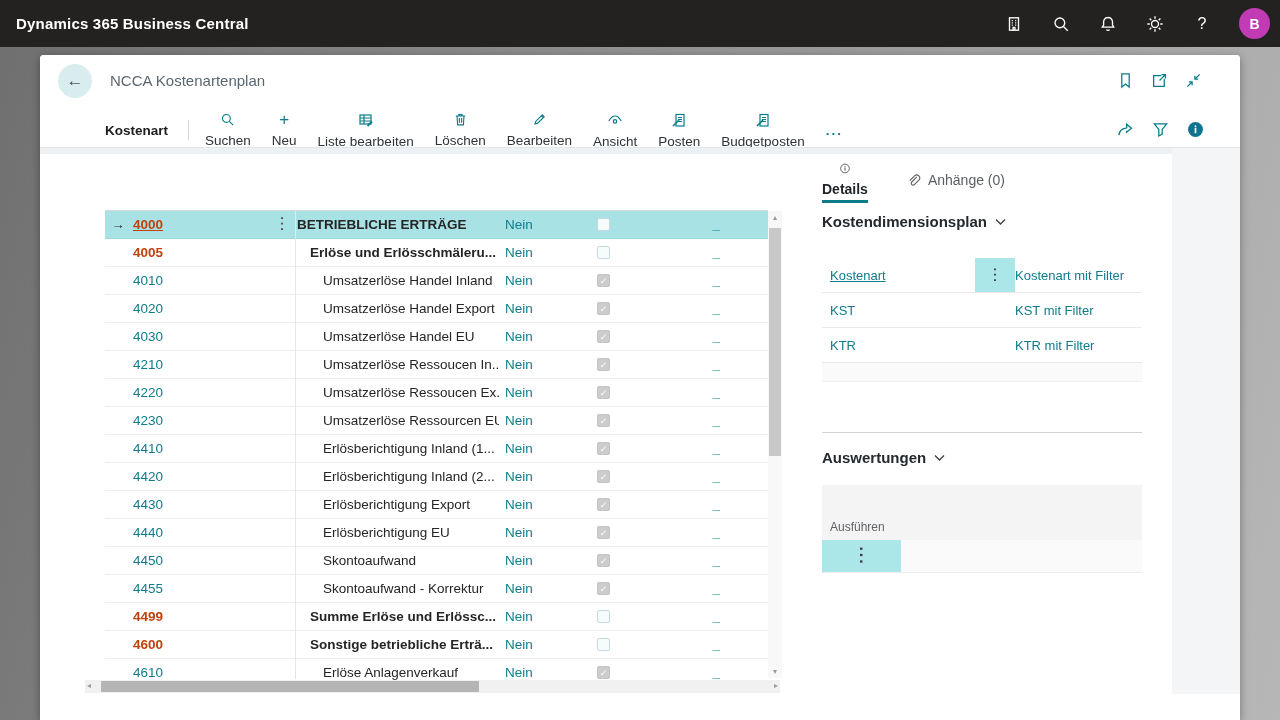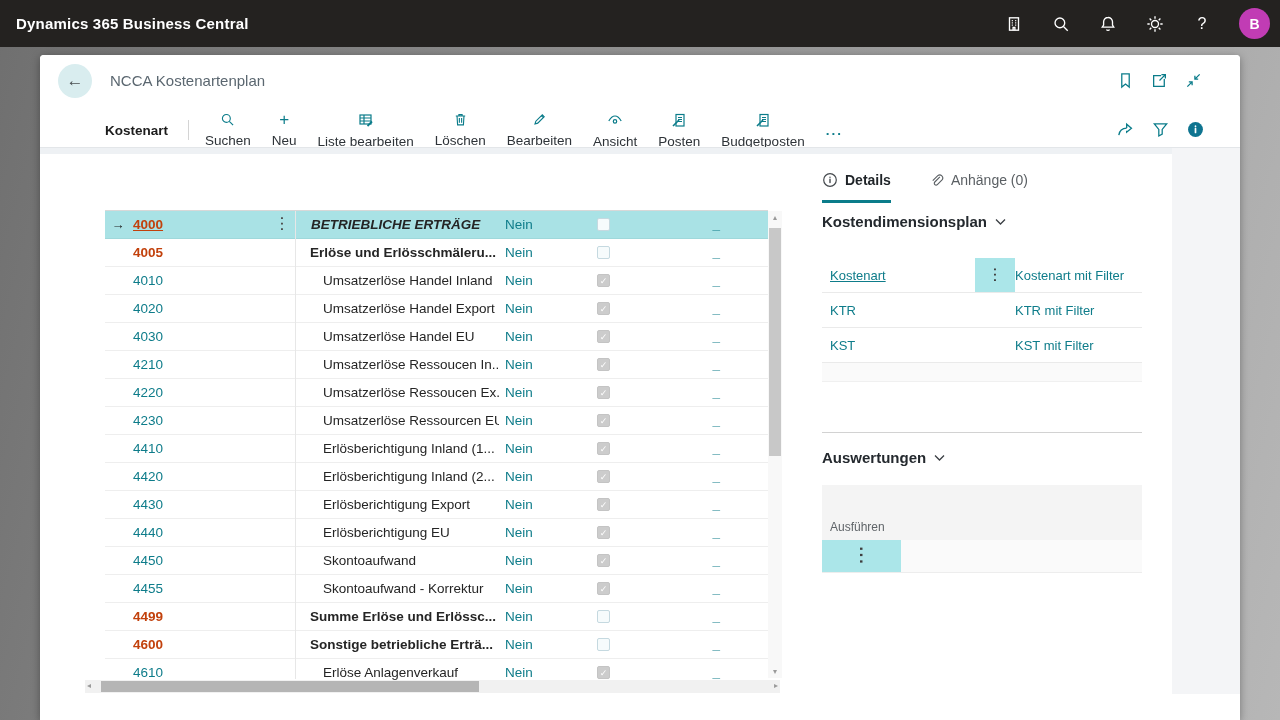--- a/index.html
+++ b/index.html
@@ -53,42 +53,42 @@
   .vline { position:absolute; left:190px; top:0; width:1px; height:468px; background:#e7e7e7; }
   .lrow { height:28px; border-bottom:1px solid #eeeeee; font-size:13.5px; color:#252525; cursor:pointer; }
   .lrow .c-arrow { text-align:center; font-size:13px; color:#1b1b1b; }
   .lrow .c-code { color:#0e7c8a; padding-left:2px; }
   .lrow.bold .c-code { color:#c2410c; font-weight:bold; }
   .lrow.sel { background:#a9e2e5; border-color:#9fd8db; }
   .lrow.sel .c-code { text-decoration:underline; }
   .lrow .c-dots { text-align:center; color:#4f4f4f; }
   .lrow .c-name { white-space:nowrap; overflow:hidden; }
   .lrow.bold .c-name { font-weight:bold; }
-  .ind0 .c-name { padding-left:16px;font-style:italic; } .ind1 .c-name { padding-left:15px; } .ind2 .c-name { padding-left:28px; }
+  .ind0 .c-name { padding-left:2px; } .ind1 .c-name { padding-left:15px; } .ind2 .c-name { padding-left:28px; }
   .lrow .c-bemer { color:#0e7c8a; padding-left:6px; }
   .lrow .c-direkt { display:flex; justify-content:center; }
   .lrow .c-beweg { text-align:right; padding-right:48px; color:#0e7c8a; font-weight:bold; }
   .checkbox { width:13px; height:13px; border:1px solid #c5d9e0; background:#f6fbfc; border-radius:2px;
     display:flex; align-items:center; justify-content:center; font-size:9px; color:#fff; }
   .checkbox.checked { background:#cccccc; border-color:#c4c4c4; }
   .vdots { display:inline-block; transform:rotate(90deg); letter-spacing:1px; font-weight:bold; }
 
   
   .vscroll { position:absolute; right:0; top:29px; width:14px; height:467px; background:#f8f8f8; }
   .vscroll .arr { position:absolute; left:0; width:14px; text-align:center; font-size:8px; color:#9a9a9a; cursor:pointer; }
   .vscroll .thumb { position:absolute; left:1px; top:17px; width:12px; height:228px; background:#c8c8c8; cursor:pointer; }
   .hscroll { position:absolute; left:45px; top:625px; width:695px; height:13px; background:#f1f1f1; }
   .hscroll .arr { position:absolute; top:1px; font-size:8px; color:#9a9a9a; cursor:pointer; }
   .hscroll .thumb { position:absolute; left:16px; top:1px; width:378px; height:11px; background:#b5b5b5; cursor:pointer; }
 
   
   .right-strip { position:absolute; left:1132px; top:93px; width:68px; height:546px; background:#f4f5f7; }
   .fb-tabs { position:absolute; left:782px; top:108px; display:flex; gap:38px; height:34px; }
   .fb-tab { display:flex; align-items:center; gap:7px; font-size:14px; color:#5a5f63; cursor:pointer; position:relative; }
-  .fb-tab.active { color:#1f2428; font-weight:bold; }
+  .fb-tab.active { color:#1f2428; font-weight:bold;flex-direction:column; }
   .fb-tab.active::after { content:""; position:absolute; left:0; right:0; bottom:-6px; height:3px; background:#0b7c8a; }
   .fb-heading { position:absolute; left:782px; font-size:15px; font-weight:bold; color:#24292e;
     display:flex; align-items:center; gap:8px; cursor:pointer; }
   .fb-table { position:absolute; left:782px; width:320px; font-size:13px; }
   .fb-band { background:#f4f4f4; display:flex; align-items:flex-end; padding:0 0 6px 8px; color:#5f6468; font-size:12px; }
   .fb-row { display:grid; grid-template-columns:153px 40px 127px; align-items:center; height:35px; border-bottom:1px solid #eaeaea; }
   .fb-link { color:#0e7c8a; cursor:pointer; }
   .fb-link.focus { text-decoration:underline; }
   .dots-cell { background:#abe6e9; height:100%; display:flex; align-items:center; justify-content:center; color:#3f3f3f; cursor:pointer; }
   .fb-empty { height:19px; background:#fafafa; border-bottom:1px solid #f0f0f0; }
@@ -468,28 +468,28 @@
 
   <div class="fb-table" style="top:203px">
     <div class="fb-row">
       <span class="fb-link focus" style="margin-left:8px">Kostenart</span>
       <span class="dots-cell">
           <span class="vdots">···</span>
         </span>
       <span class="fb-link">Kostenart mit Filter</span>
     </div>
     <div class="fb-row">
+      <span class="fb-link" style="margin-left:8px">KST</span>
+      <span></span>
+      <span class="fb-link">KST mit Filter</span>
+    </div>
+    <div class="fb-row">
       <span class="fb-link" style="margin-left:8px">KTR</span>
       <span></span>
       <span class="fb-link">KTR mit Filter</span>
-    </div>
-    <div class="fb-row">
-      <span class="fb-link" style="margin-left:8px">KST</span>
-      <span></span>
-      <span class="fb-link">KST mit Filter</span>
     </div>
     <div class="fb-empty"></div>
   </div>
 
   <div class="fb-divider" style="top:377px"></div>
 
   <div class="fb-heading" style="top:394px">
     <span>Auswertungen</span>
     <svg width="11" height="8" viewBox="0 0 11 8" fill="none" stroke="#3b3f44" stroke-width="1.3">
         <path d="M1 1.5l4.5 4.5L10 1.5"></path>

